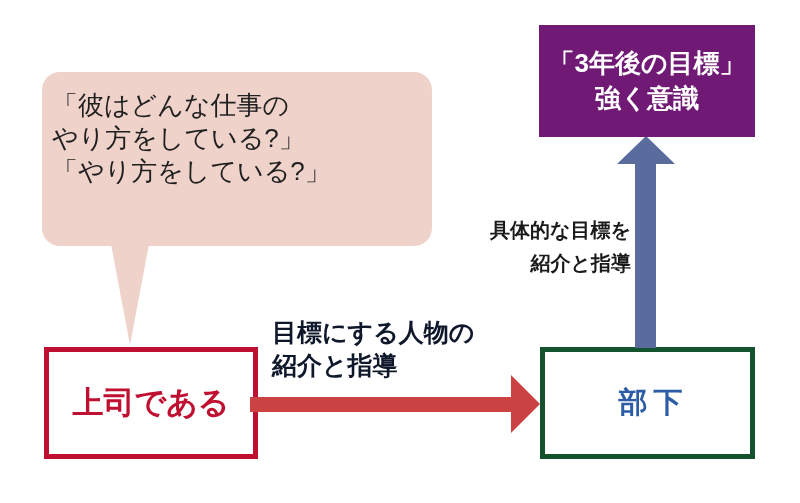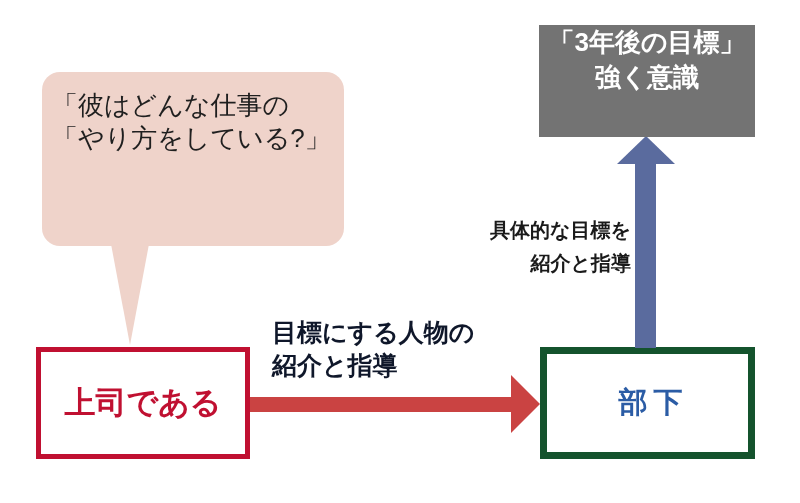--- a/index.html
+++ b/index.html
@@ -14,21 +14,21 @@
     height: 503px;
     background: #ffffff;
     overflow: hidden;
   }
 
   
   .bubble {
     position: absolute;
     left: 42px;
     top: 72px;
-    width: 302px;
+    width: 390px;
     height: 174px;
     background: #efd3ca;
     border-radius: 18px;
     box-sizing: border-box;
     padding: 17px 10px 0 10px;
   }
   .bubble-line {
     font-size: 26px;
     line-height: 33px;
     color: #1f1f1f;
@@ -42,21 +42,21 @@
     width: 0;
     height: 0;
     border-left: 19px solid transparent;
     border-right: 19px solid transparent;
     border-top: 101px solid #efd3ca;
   }
 
   
   .boss-box {
     position: absolute;
-    left: 36px;
+    left: 44px;
     top: 347px;
     width: 214px;
     height: 112px;
     background: #ffffff;
     border: 5px solid #c01031;
     box-sizing: border-box;
     display: flex;
     flex-direction: column;
     justify-content: center;
     align-items: center;
@@ -70,21 +70,21 @@
   }
 
   
   .sub-box {
     position: absolute;
     left: 540px;
     top: 347px;
     width: 215px;
     height: 112px;
     background: #ffffff;
-    border: 7px solid #14532d;
+    border: 5px solid #14532d;
     box-sizing: border-box;
     display: flex;
     justify-content: center;
     align-items: center;
     padding-left: 12px;
   }
   .sub-label {
     font-size: 29px;
     font-weight: bold;
     color: #2b5ca5;
@@ -92,23 +92,24 @@
     white-space: nowrap;
   }
 
   
   .target-box {
     position: absolute;
     left: 539px;
     top: 25px;
     width: 216px;
     height: 112px;
-    background: #737373;
+    background: #701a75;
     display: flex;
     flex-direction: column;
+    justify-content: center;
     align-items: center;
   }
   .target-line {
     font-size: 26px;
     line-height: 35px;
     font-weight: bold;
     color: #ffffff;
     white-space: nowrap;
   }
 
@@ -178,20 +179,21 @@
     white-space: nowrap;
   }
 </style>
 </head>
 <body>
 
 <div class="canvas">
 
   <div class="bubble">
     <div class="bubble-line">「彼はどんな仕事の</div>
+    <div class="bubble-line">やり方をしている?」</div>
     <div class="bubble-line">「やり方をしている?」</div>
   </div>
   <div class="bubble-tail"></div>
 
   <div class="boss-box">
     <div class="boss-line">上司である</div>
   </div>
 
   <div class="red-shaft"></div>
   <div class="red-head"></div>

